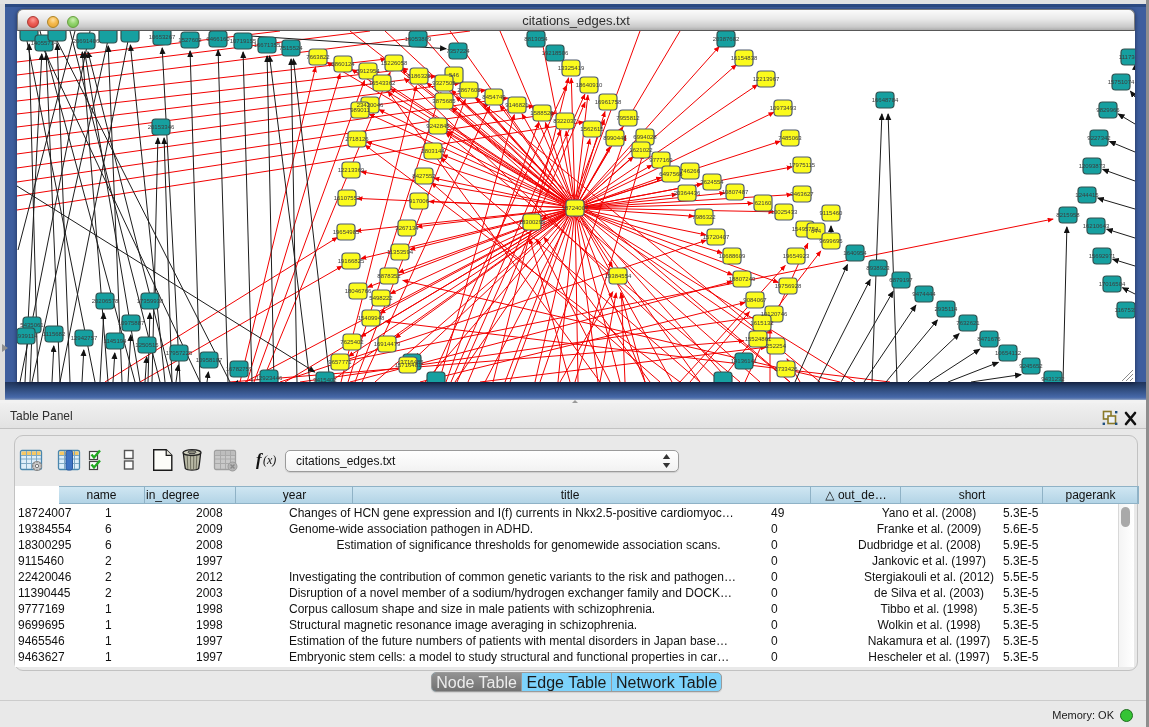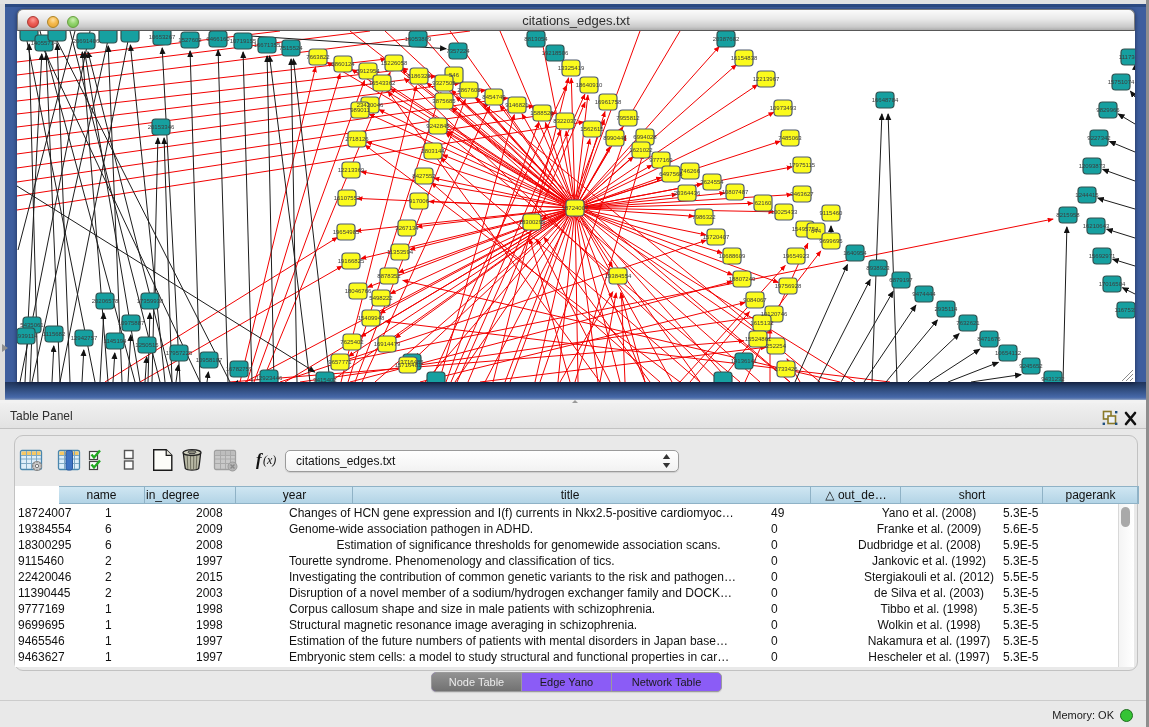--- a/index.html
+++ b/index.html
@@ -688,29 +688,28 @@
       <div style="position:absolute;left:178px;top:0;width:93px;height:16px;overflow:hidden;white-space:nowrap;text-align:left;padding-left:3px;line-height:16px;">2008</div>
       <div style="position:absolute;left:271px;top:0;width:482px;height:16px;overflow:hidden;white-space:nowrap;text-align:center;padding-left:3px;line-height:16px;">Estimation of significance thresholds for genomewide association scans.</div>
       <div style="position:absolute;left:753px;top:0;width:90px;height:16px;overflow:hidden;white-space:nowrap;text-align:left;padding-left:3px;line-height:16px;">0</div>
       <div style="position:absolute;left:843px;top:0;width:142px;height:16px;overflow:hidden;white-space:nowrap;text-align:left;line-height:16px;">Dudbridge et al. (2008)</div>
       <div style="position:absolute;left:985px;top:0;width:95px;height:16px;overflow:hidden;white-space:nowrap;text-align:left;padding-left:3px;line-height:16px;">5.9E‑5</div>
     </div>
     <div style="position:absolute;left:0;top:67px;width:1080px;height:16px;">
       <div style="position:absolute;left:0px;top:0;width:87px;height:16px;overflow:hidden;white-space:nowrap;text-align:left;padding-left:3px;line-height:16px;">9115460</div>
       <div style="position:absolute;left:87px;top:0;width:91px;height:16px;overflow:hidden;white-space:nowrap;text-align:left;padding-left:3px;line-height:16px;">2</div>
       <div style="position:absolute;left:178px;top:0;width:93px;height:16px;overflow:hidden;white-space:nowrap;text-align:left;padding-left:3px;line-height:16px;">1997</div>
-      <div style="position:absolute;left:271px;top:0;width:482px;height:16px;overflow:hidden;white-space:nowrap;text-align:left;padding-left:3px;line-height:16px;">Tourette syndrome. Phenomenology and classification of tics.</div>
-      <div style="position:absolute;left:753px;top:0;width:90px;height:16px;overflow:hidden;white-space:nowrap;text-align:left;padding-left:3px;line-height:16px;">0</div>
-      <div style="position:absolute;left:843px;top:0;width:142px;height:16px;overflow:hidden;white-space:nowrap;text-align:center;line-height:16px;">Jankovic et al. (1992)</div>
+      <div style="position:absolute;left:753px;top:0;width:90px;height:16px;overflow:hidden;white-space:nowrap;text-align:left;padding-left:3px;line-height:16px;">0</div>
+      <div style="position:absolute;left:843px;top:0;width:142px;height:16px;overflow:hidden;white-space:nowrap;text-align:center;line-height:16px;">Jankovic et al. (1997)</div>
       <div style="position:absolute;left:985px;top:0;width:95px;height:16px;overflow:hidden;white-space:nowrap;text-align:left;padding-left:3px;line-height:16px;">5.3E‑5</div>
     </div>
     <div style="position:absolute;left:0;top:83px;width:1080px;height:16px;">
       <div style="position:absolute;left:0px;top:0;width:87px;height:16px;overflow:hidden;white-space:nowrap;text-align:left;padding-left:3px;line-height:16px;">22420046</div>
       <div style="position:absolute;left:87px;top:0;width:91px;height:16px;overflow:hidden;white-space:nowrap;text-align:left;padding-left:3px;line-height:16px;">2</div>
-      <div style="position:absolute;left:178px;top:0;width:93px;height:16px;overflow:hidden;white-space:nowrap;text-align:left;padding-left:3px;line-height:16px;">2015</div>
+      <div style="position:absolute;left:178px;top:0;width:93px;height:16px;overflow:hidden;white-space:nowrap;text-align:left;padding-left:3px;line-height:16px;">2012</div>
       <div style="position:absolute;left:271px;top:0;width:482px;height:16px;overflow:hidden;white-space:nowrap;text-align:left;padding-left:3px;line-height:16px;">Investigating the contribution of common genetic variants to the risk and pathogen…</div>
       <div style="position:absolute;left:753px;top:0;width:90px;height:16px;overflow:hidden;white-space:nowrap;text-align:left;padding-left:3px;line-height:16px;">0</div>
       <div style="position:absolute;left:843px;top:0;width:142px;height:16px;overflow:hidden;white-space:nowrap;text-align:center;line-height:16px;">Stergiakouli et al. (2012)</div>
       <div style="position:absolute;left:985px;top:0;width:95px;height:16px;overflow:hidden;white-space:nowrap;text-align:left;padding-left:3px;line-height:16px;">5.5E‑5</div>
     </div>
     <div style="position:absolute;left:0;top:99px;width:1080px;height:16px;">
       <div style="position:absolute;left:0px;top:0;width:87px;height:16px;overflow:hidden;white-space:nowrap;text-align:left;padding-left:3px;line-height:16px;">11390445</div>
       <div style="position:absolute;left:87px;top:0;width:91px;height:16px;overflow:hidden;white-space:nowrap;text-align:left;padding-left:3px;line-height:16px;">2</div>
       <div style="position:absolute;left:178px;top:0;width:93px;height:16px;overflow:hidden;white-space:nowrap;text-align:left;padding-left:3px;line-height:16px;">2003</div>
       <div style="position:absolute;left:271px;top:0;width:482px;height:16px;overflow:hidden;white-space:nowrap;text-align:left;padding-left:3px;line-height:16px;">Disruption of a novel member of a sodium/hydrogen exchanger family and DOCK…</div>
@@ -752,22 +751,22 @@
       <div style="position:absolute;left:271px;top:0;width:482px;height:16px;overflow:hidden;white-space:nowrap;text-align:left;padding-left:3px;line-height:16px;">Embryonic stem cells: a model to study structural and functional properties in car…</div>
       <div style="position:absolute;left:753px;top:0;width:90px;height:16px;overflow:hidden;white-space:nowrap;text-align:left;padding-left:3px;line-height:16px;">0</div>
       <div style="position:absolute;left:843px;top:0;width:142px;height:16px;overflow:hidden;white-space:nowrap;text-align:center;line-height:16px;">Hescheler et al. (1997)</div>
       <div style="position:absolute;left:985px;top:0;width:95px;height:16px;overflow:hidden;white-space:nowrap;text-align:left;padding-left:3px;line-height:16px;">5.3E‑5</div>
     </div>
 
    <div class="abs" style="left:1103px;top:18px;width:16px;height:163px;background:linear-gradient(to right,#f4f4f4,#ffffff);border-left:1px solid #d8d8d8;"></div>
    <div class="abs" style="left:1106px;top:21px;width:9px;height:20px;background:#a9a9a9;border-radius:5px;"></div>
  </div>
 
- <div class="abs" style="left:431px;top:672px;height:20px;border:1px solid #9b9b9b;border-radius:5px;background:#8b5cf6;overflow:hidden;font-size:11px;box-shadow:0 1px 1px rgba(0,0,0,0.1);">
+ <div class="abs" style="left:431px;top:672px;height:20px;border:1px solid #9b9b9b;border-radius:5px;background:#7dd3fc;overflow:hidden;font-size:16px;box-shadow:0 1px 1px rgba(0,0,0,0.1);">
    <div style="float:left;width:89px;height:20px;line-height:19px;text-align:center;background:linear-gradient(to bottom,#929292,#6e6e6e);color:#ececec;">Node Table</div>
-   <div style="float:left;width:90px;height:20px;line-height:19px;text-align:center;color:#1a1a1a;border-left:1px solid #9b9b9b;">Edge Yano</div>
+   <div style="float:left;width:90px;height:20px;line-height:19px;text-align:center;color:#1a1a1a;border-left:1px solid #9b9b9b;">Edge Table</div>
    <div style="float:left;width:110px;height:20px;line-height:19px;text-align:center;color:#1a1a1a;border-left:1px solid #9b9b9b;">Network Table</div>
  </div>
 
  <div class="abs" style="left:0;top:700px;width:1146px;height:27px;background:#e9e9e9;border-top:1px solid #cccccc;">
    <div class="abs" style="right:32px;top:8px;font-size:11px;color:#1a1a1a;">Memory: OK</div>
    <div class="abs" style="right:13px;top:8px;width:13px;height:13px;border-radius:50%;background:#35c435;border:1.5px solid #1f6d1f;"></div>
  </div>
 
 </body></html>

